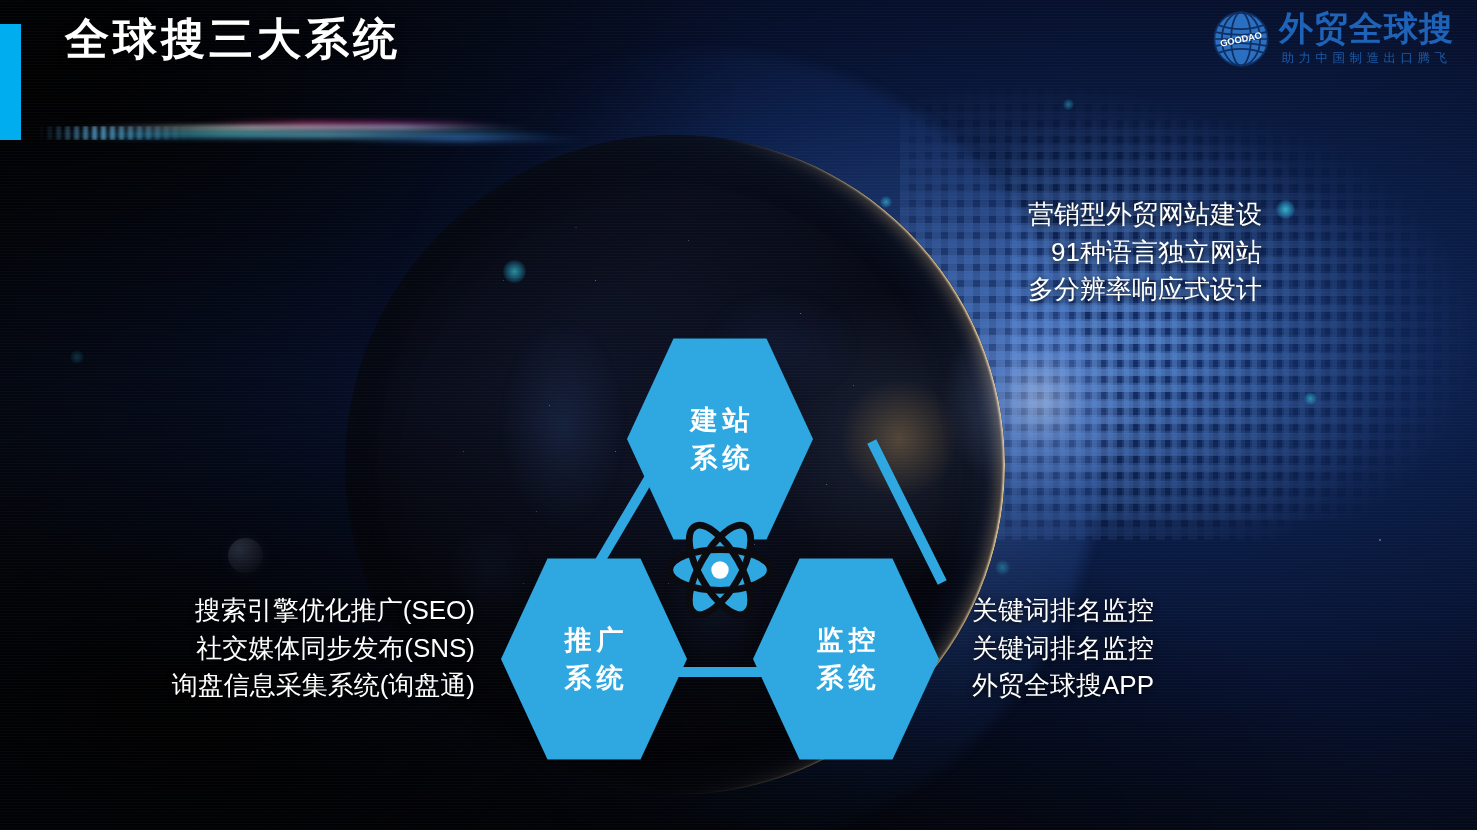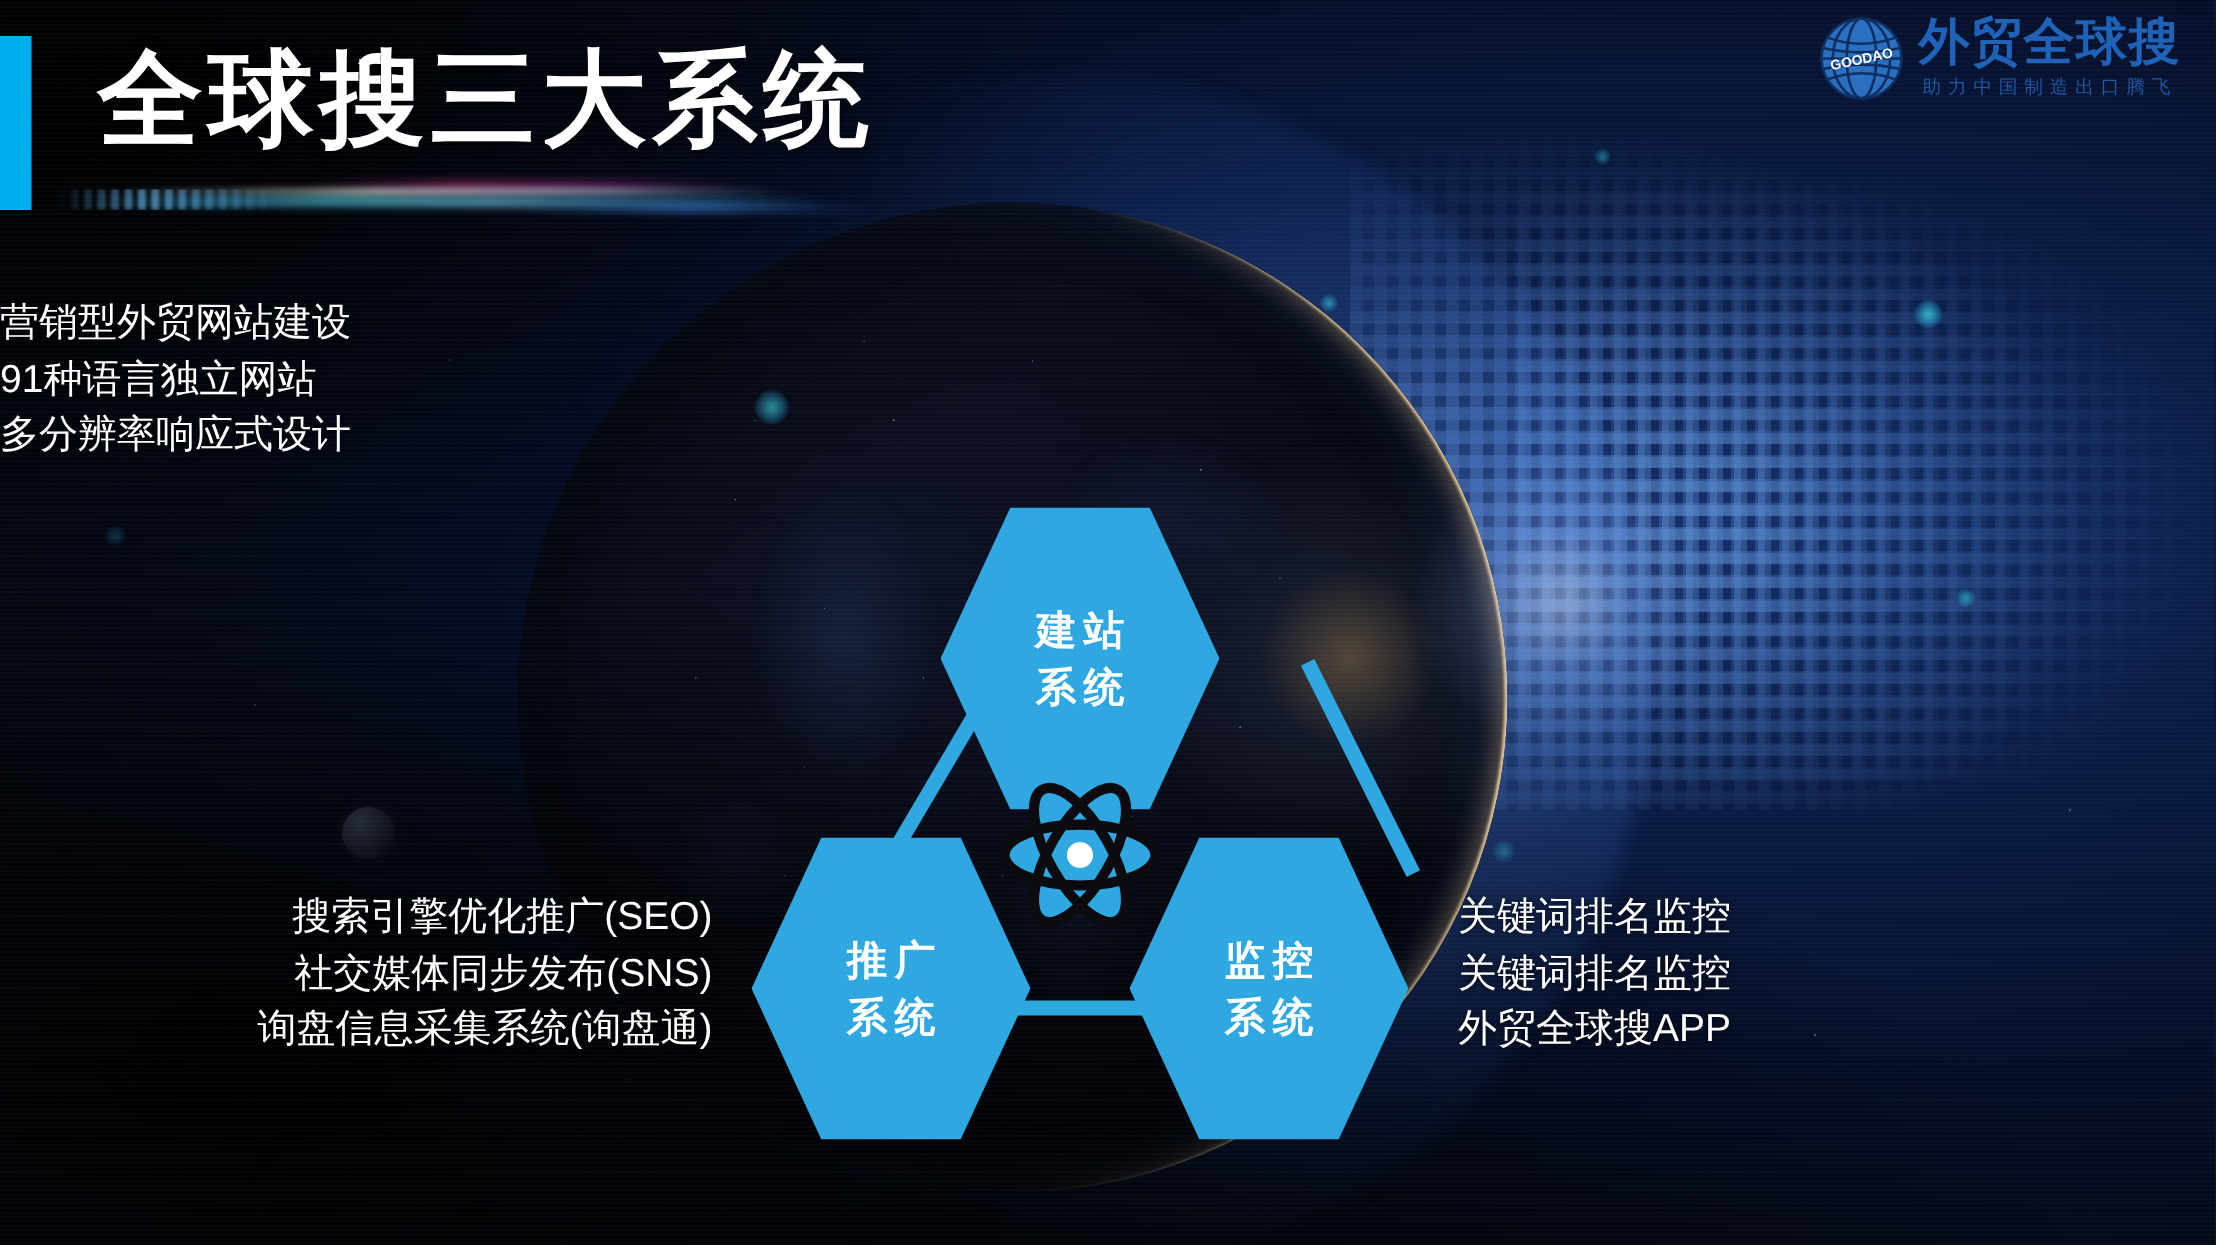--- a/index.html
+++ b/index.html
@@ -187,22 +187,22 @@
 
   
   .accent-bar {
     position: absolute;
     left: 0; top: 24px;
     width: 21px; height: 116px;
     background: #00aeef;
   }
   .page-title {
     position: absolute;
-    left: 65px; top: 26px;
-    font-size: 70px;
+    left: 65px; top: 14px;
+    font-size: 44px;
     font-weight: bold;
     color: #ffffff;
     letter-spacing: 4px;
     line-height: 1.15;
     text-shadow: 0 2px 10px rgba(0,0,0,0.8);
     white-space: nowrap;
   }
   
   .streak-wrap {
     position: absolute;
@@ -286,21 +286,21 @@
   
   .caption {
     position: absolute;
     color: #ffffff;
     font-size: 26px;
     line-height: 1.45;
     text-align: center;
     text-shadow: 0 1px 6px rgba(0,0,0,0.85);
     white-space: nowrap;
   }
-  .caption-top   { left: 0; top: 196px; width: 1262px; text-align: left; }
+  .caption-top   { left: 0; top: 196px; width: 1262px; text-align: right; }
   .caption-top .line:nth-child(1) { margin-left: 0px; }
   .caption-left  { left: 130px; top: 592px; width: 345px; text-align: right; }
   .caption-right { left: 932px; top: 592px; width: 262px; }
   .caption .line { display: block; }
 </style>
 </head>
 <body>
 
 <div id="slide">
 

